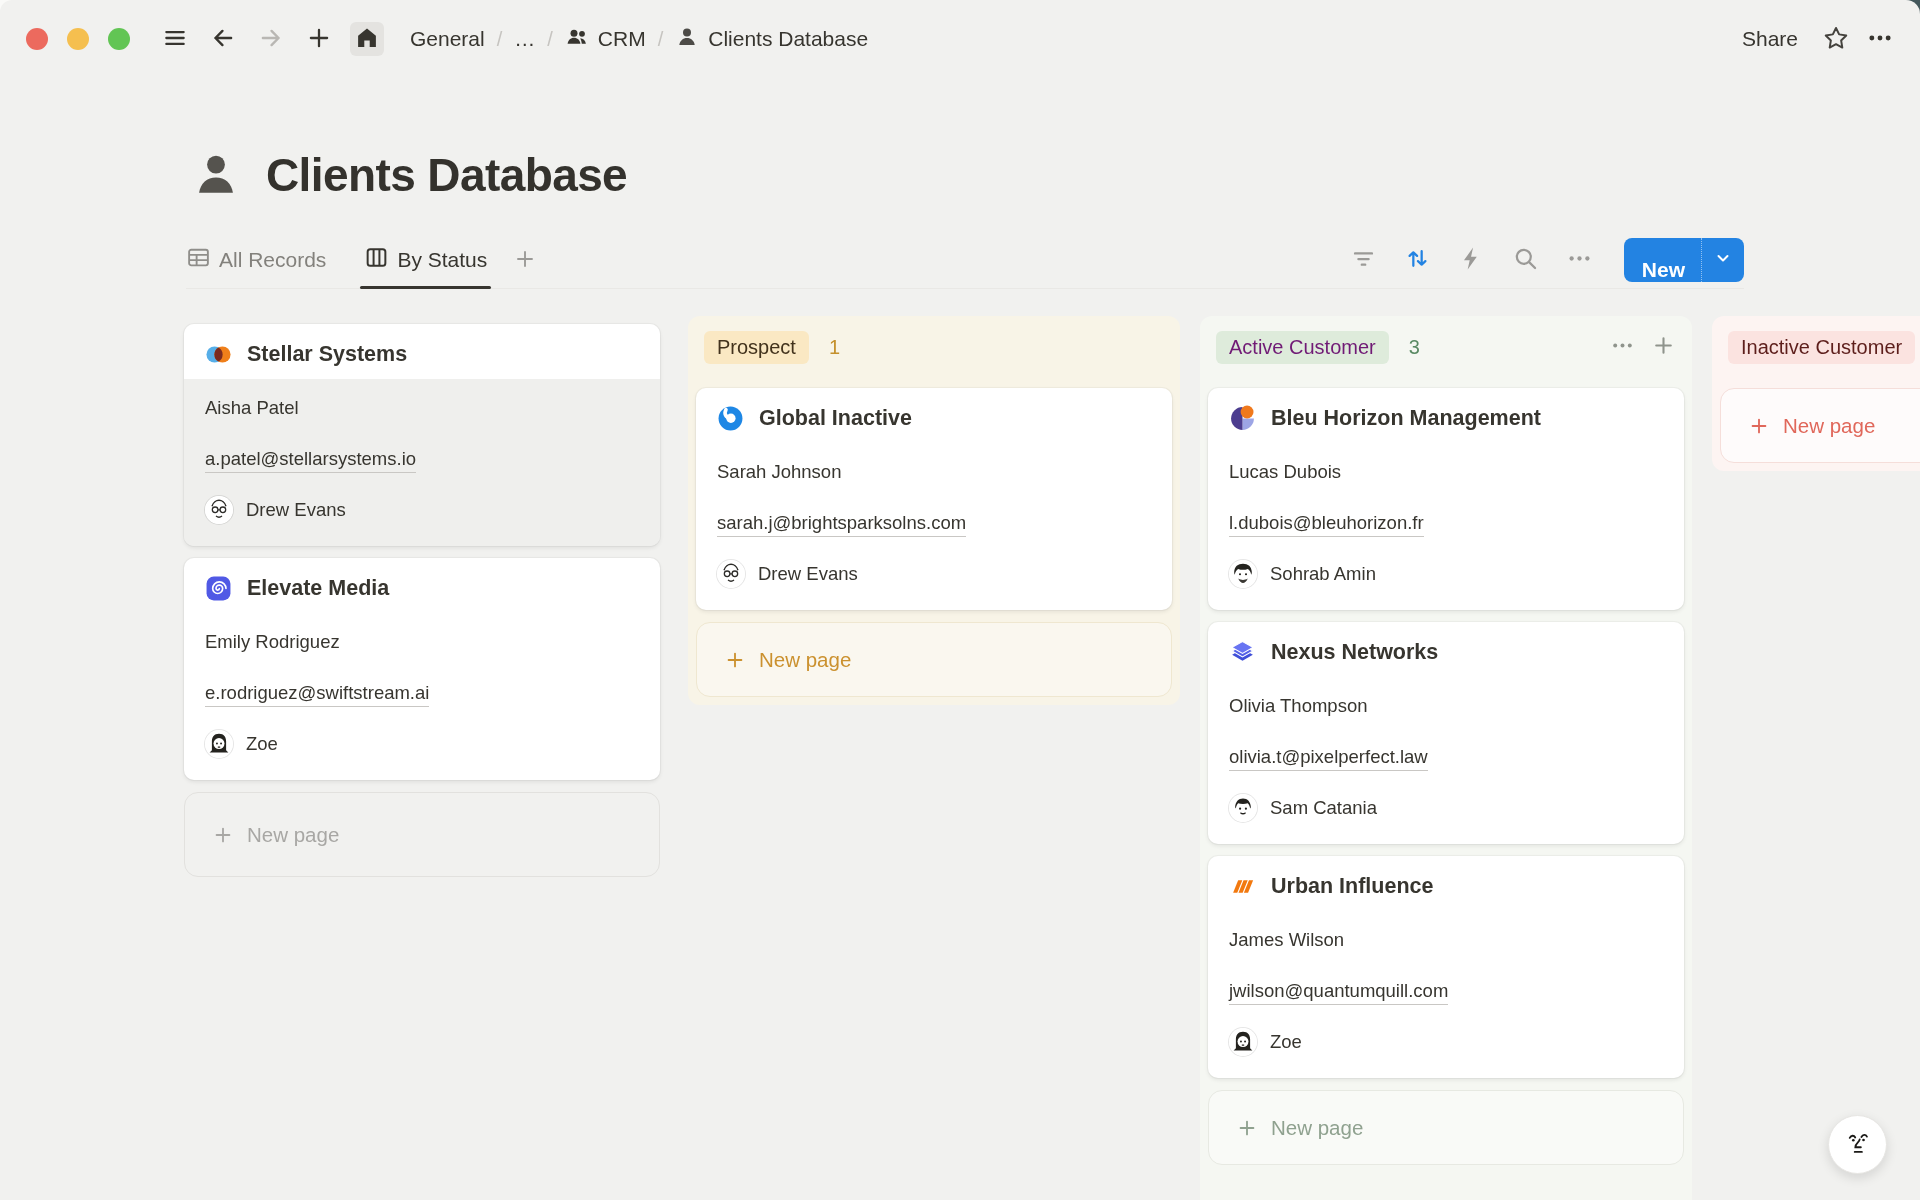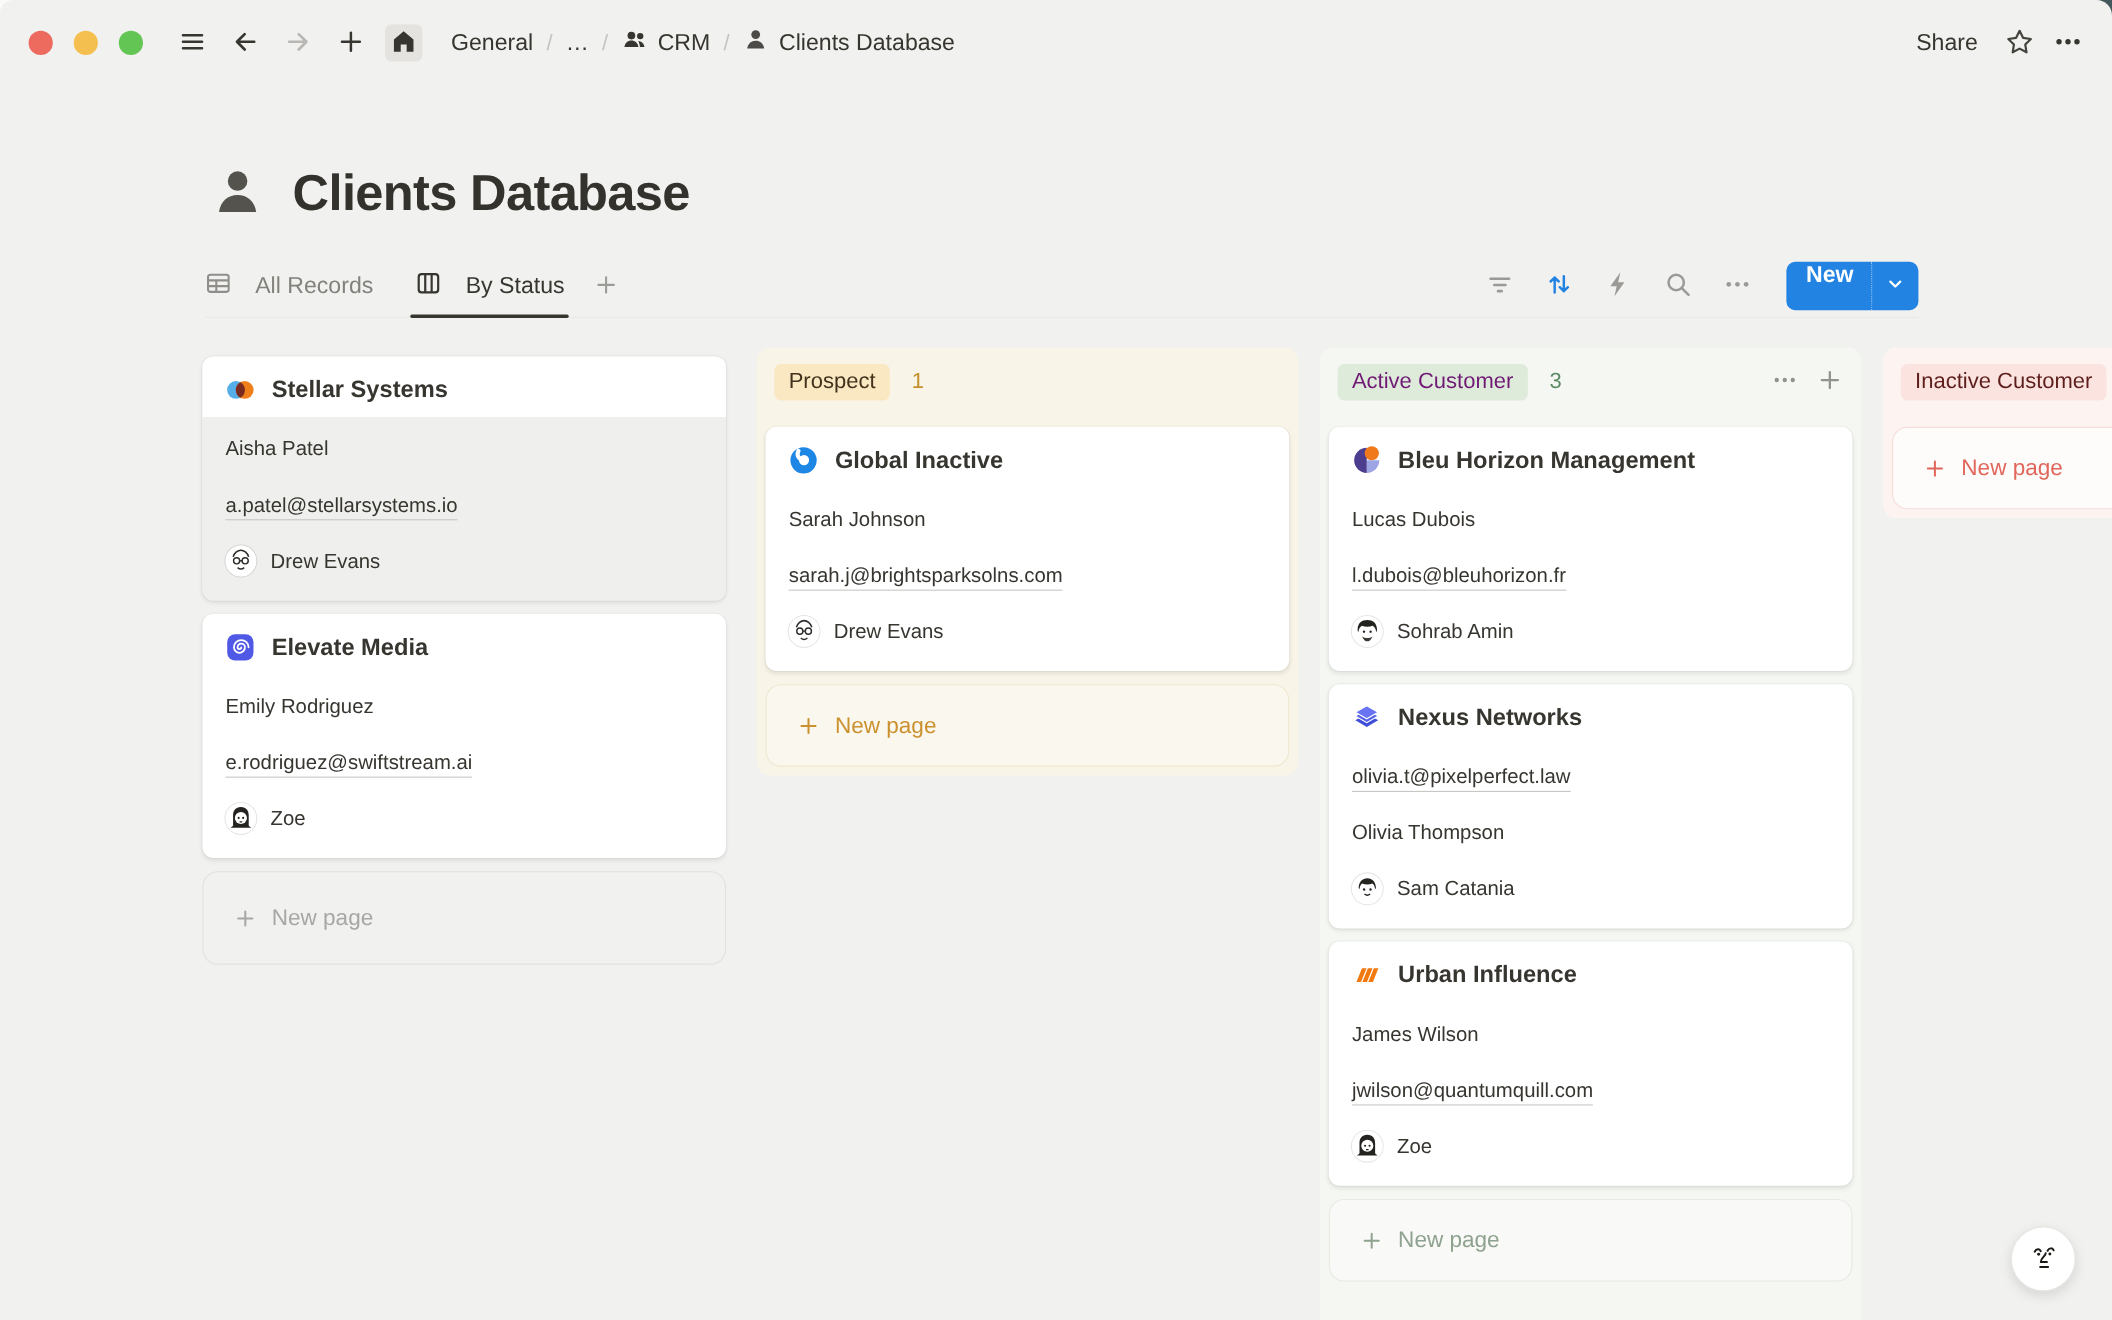--- a/index.html
+++ b/index.html
@@ -27,31 +27,31 @@
   .icon-btn svg { width:28px; height:28px; }
 
   
   .title-row { display:flex; align-items:center; gap:24px; margin:70px 0 0 190px; }
   .title-row .page-icon svg { width:52px; height:52px; color:#55534E; display:block; }
   h1 { font-size:46px; font-weight:700; color:#34322D; letter-spacing:-0.6px; }
 
   
   .tabs-row { display:flex; align-items:center; margin:30px 176px 0 186px;
               border-bottom:1px solid #E9E8E5; position:relative; height:57px; }
-  .tab { display:flex; align-items:center; gap:21px; font-size:21px; margin-right:38px;
+  .tab { display:flex; align-items:center; gap:8px; font-size:21px; margin-right:38px;
          cursor:pointer; height:100%; position:relative; color:#83817C; }
   .tab svg { width:25px; height:25px; }
   .tab.active { color:#37352F; font-weight:500; }
   .tab.active::after { content:""; position:absolute; left:-4px; right:-4px; bottom:-1px;
                        height:3.5px; background:#37352F; border-radius:2px; }
   .tab-add { color:#9B9A97; margin-left:-12px; cursor:pointer; background:none; border:none; }
   .tab-add svg { width:24px; height:24px; }
   .view-toolbar { margin-left:auto; display:flex; align-items:center; gap:27px; }
   .view-toolbar .icon-btn svg { width:27px; height:27px; }
-  .new-btn { display:flex; align-items:flex-start; height:44px; border-radius:8px; overflow:hidden;
+  .new-btn { display:flex; align-items:flex-end; height:44px; border-radius:8px; overflow:hidden;
              border:none; cursor:pointer; margin-left:4px; color:#fff; }
   .new-btn .new-label { font-size:21px; font-weight:600; padding:0 16px 0 18px; }
   .new-btn .new-dd { display:flex; align-items:center; padding:0 13px; align-self:stretch;
                      border-left:1px dotted rgba(255,255,255,0.5); }
   .new-btn svg { width:16px; height:16px; }
 
   
   .board { display:flex; align-items:flex-start; margin:27px 0 0 176px; }
   .column { width:492px; border-radius:12px; padding:8px; flex:none; margin-right:20px; }
   .col-header { display:flex; align-items:center; height:46px; padding:0 8px; margin-bottom:18px; }
@@ -390,22 +390,22 @@
           <div class="card-title">
             <span class="logo">
               <svg viewBox="0 0 26 26">
                 <path d="M13 9.5 23 15.2 13 21 3 15.2Z" fill="#3F4FD8"></path>
                 <path d="M13 5.8 23 11.5 13 17.3 3 11.5Z" fill="#5562E8" stroke="#fff" stroke-width="1"></path>
                 <path d="M13 2.4 23 8.1 13 13.9 3 8.1Z" fill="#6874F2" stroke="#fff" stroke-width="1"></path>
               </svg>
             </span>
             <span>Nexus Networks</span>
           </div>
+          <div class="field">Olivia Thompson</div>
           <div class="field email"><span>olivia.t@pixelperfect.law</span></div>
-          <div class="field">Olivia Thompson</div>
           <div class="owner">
             <span class="avatar">
               <svg viewBox="0 0 26 26">
                 <circle cx="13" cy="13" r="13" fill="#fff"></circle>
                 <path d="M5.7 12.4c0-5.2 3.3-8.3 7.3-8.3s7.3 3.1 7.3 8.3l-.7 1c-.3-2.3-1-3.6-2.2-4.8-2.8 1-6.1 1-8.9 0-1.1 1.2-1.8 2.5-2.1 4.8z" fill="#24231F"></path>
                 <circle cx="10.3" cy="13.6" r="1" fill="#24231F"></circle>
                 <circle cx="15.7" cy="13.6" r="1" fill="#24231F"></circle>
                 <path d="M10.6 17.4c1.5 1.2 3.3 1.2 4.8 0" fill="none" stroke="#24231F" stroke-width="1.2"></path>
               </svg>
             </span>

